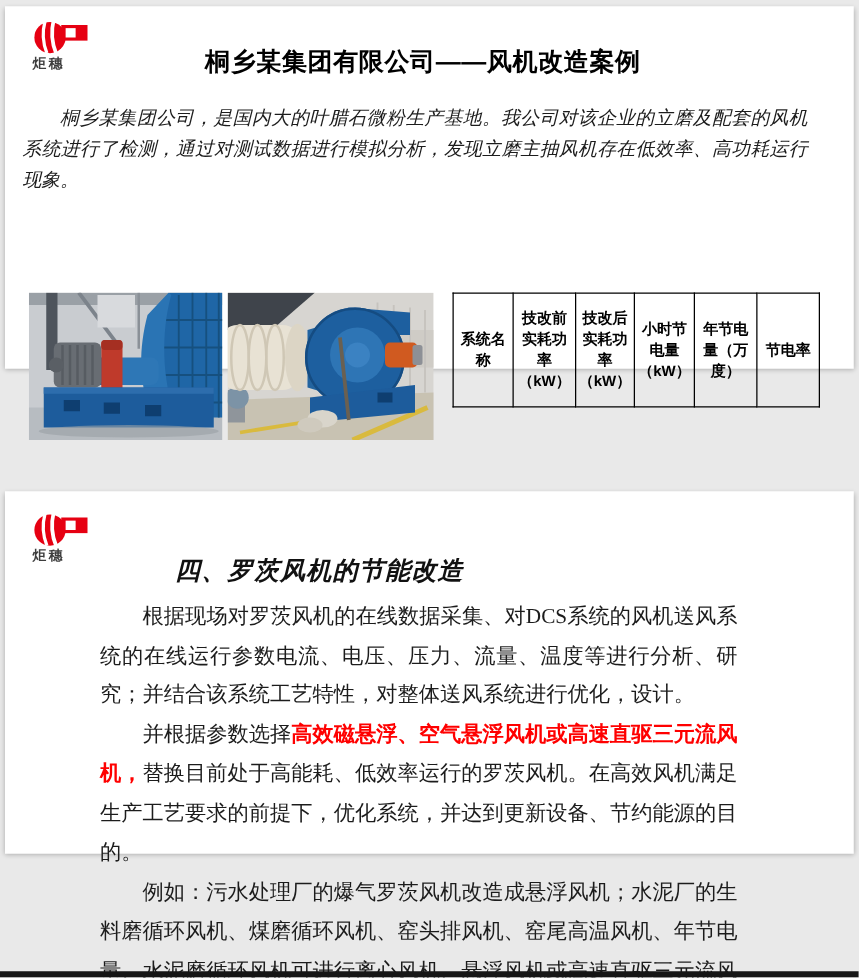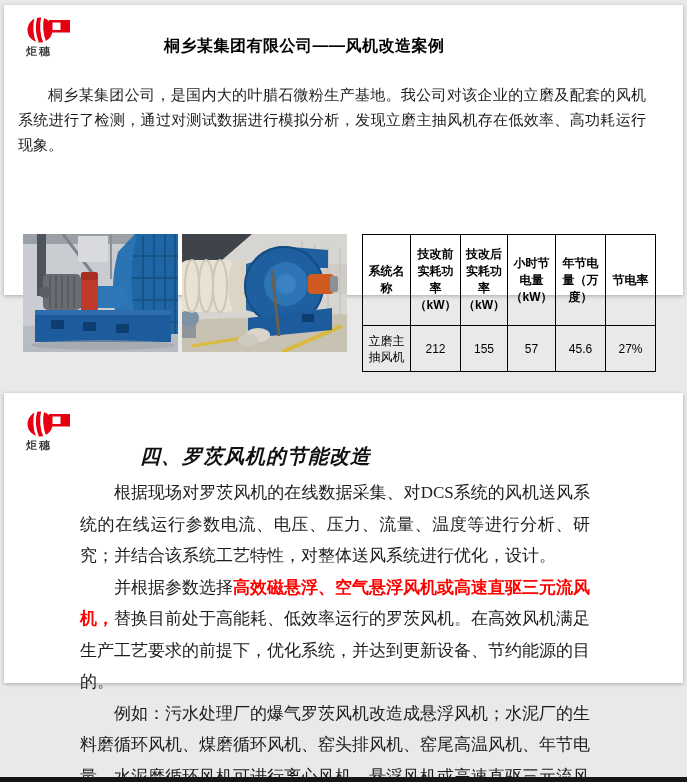--- a/index.html
+++ b/index.html
@@ -28,28 +28,28 @@
   .logo-mark{display:block;}
   .logo-text{
     font-family:"Liberation Sans","DejaVu Sans",sans-serif;
     font-size:11px;font-weight:bold;color:#3d3d3d;letter-spacing:2px;
     margin-top:1px;line-height:12px;
   }
   
   .title1{
     position:absolute;left:160px;top:31px;
     font-family:"Liberation Sans","DejaVu Sans",sans-serif;
-    font-size:16px;font-weight:bold;color:#000;letter-spacing:0.5px;
+    font-size:20px;font-weight:bold;color:#000;letter-spacing:0.5px;
     white-space:nowrap;
   }
   .body1{
     position:absolute;left:14px;top:78px;width:628px;
     font-size:15px;line-height:25px;color:#1c1c1c;text-align:justify;
   }
-  .body1 p{margin:0;text-indent:2em;}
+  .body1 p{margin:0;text-indent:2em;font-style:italic;}
   .media-row{position:absolute;top:229px;left:0;width:679px;height:140px;}
   .photo{position:absolute;top:0;height:118px;overflow:hidden;}
   #photo-left{left:19px;width:155px;}
   #photo-right{left:178px;width:165px;}
   .table-wrap{position:absolute;left:358px;top:0;}
   table.retrofit{
     border-collapse:collapse;table-layout:fixed;
     font-family:"Liberation Sans","DejaVu Sans",sans-serif;
     color:#000;
   }
@@ -177,28 +177,20 @@
         </colgroup>
         <tbody>
             <tr>
           <th>系统名称</th>
           <th>技改前实耗功率（kW）</th>
           <th>技改后实耗功率（kW）</th>
           <th>小时节电量（kW）</th>
           <th>年节电量（万度）</th>
           <th>节电率</th>
         </tr>
-        <tr>
-          <td class="sysname">立磨主抽风机</td>
-          <td>212</td>
-          <td>155</td>
-          <td>57</td>
-          <td>45.6</td>
-          <td>27%</td>
-        </tr>
       </tbody>
         </table>
     </div>
 
   </div>
 </div>
 
 <div class="sheet" id="sheet2">
 
   <div class="logo">

